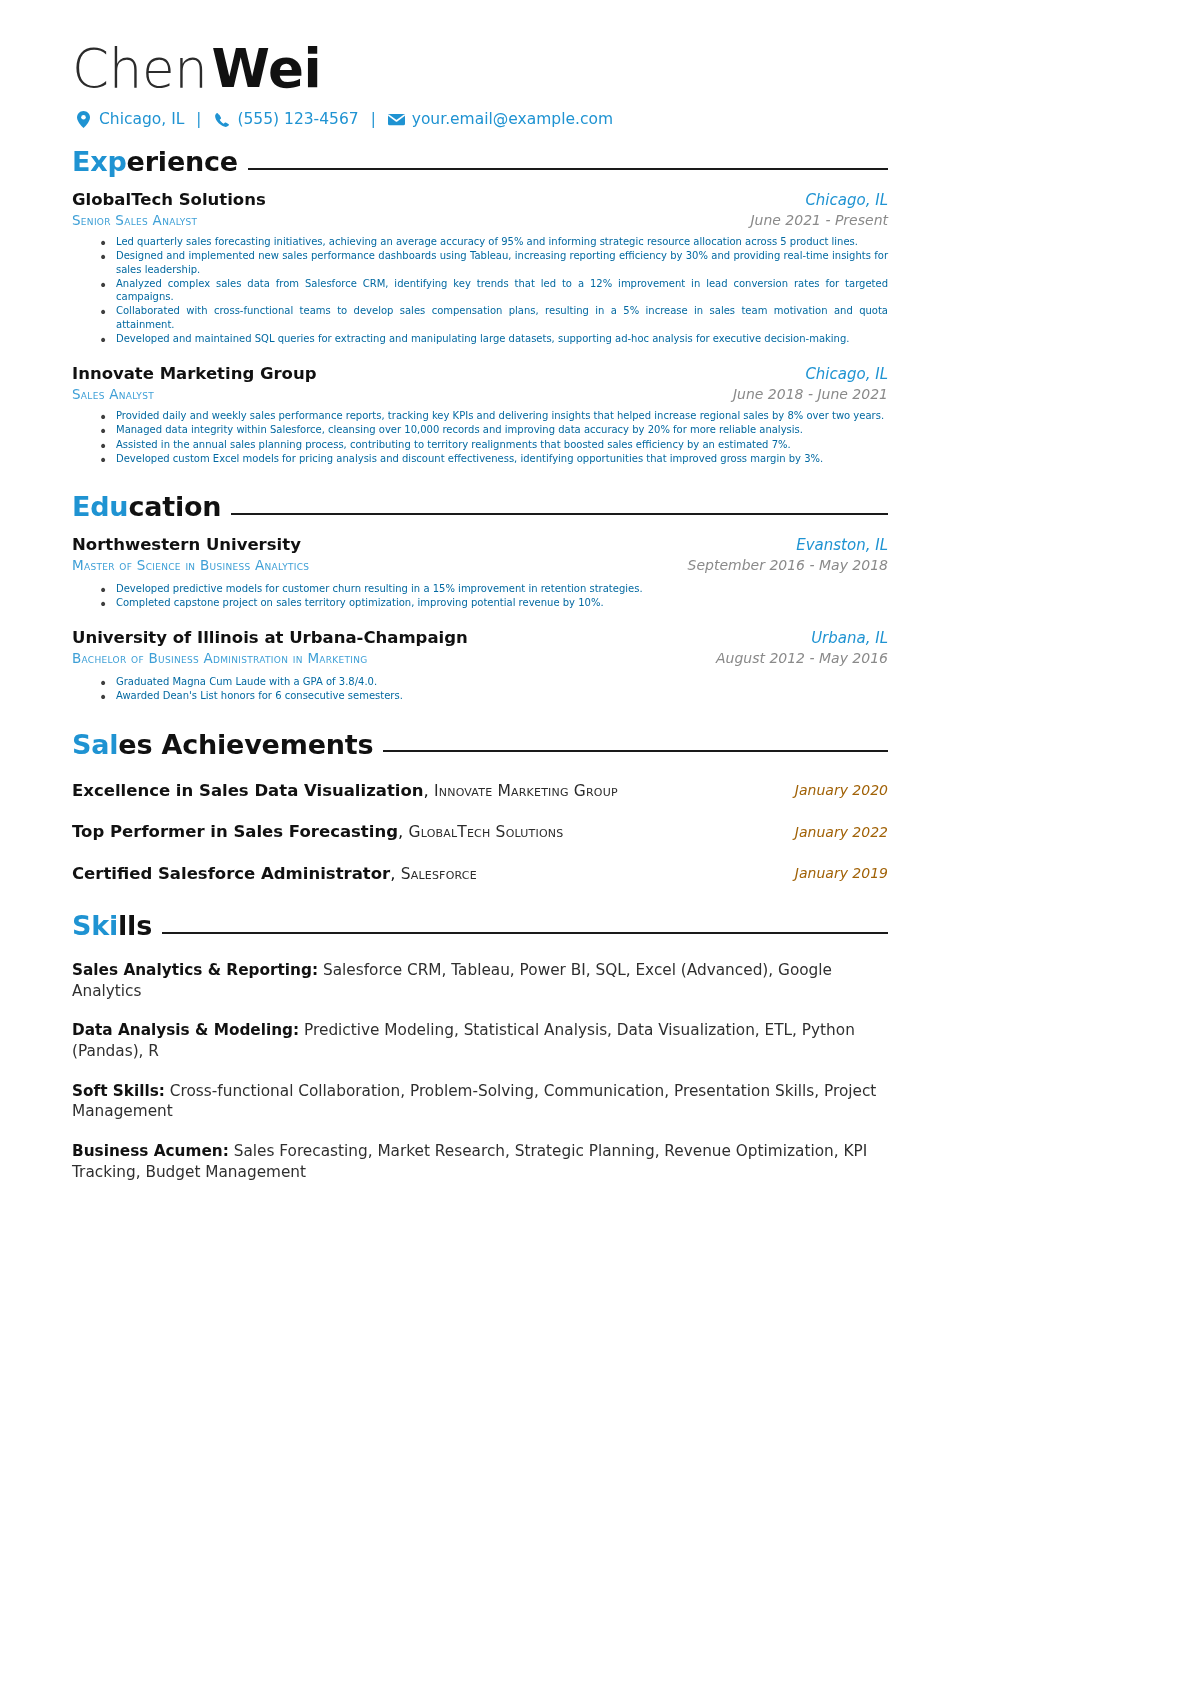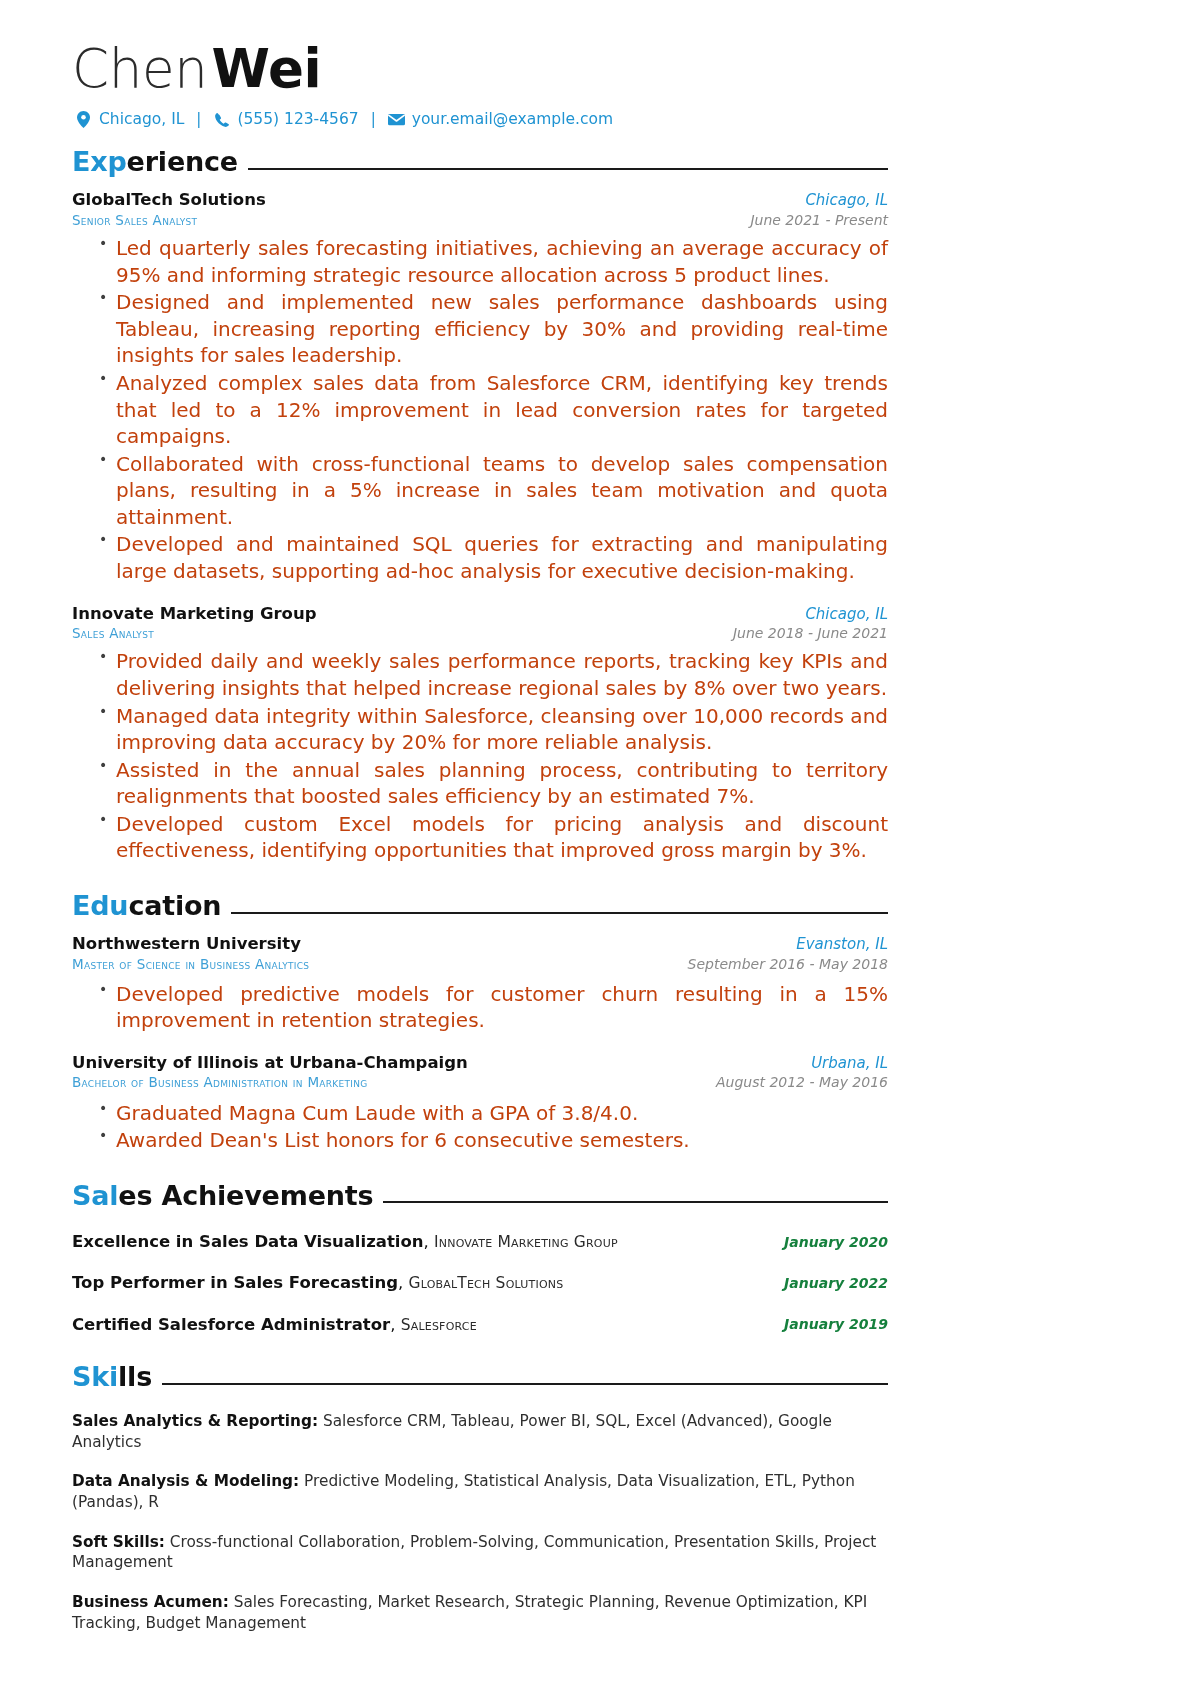--- a/index.html
+++ b/index.html
@@ -138,23 +138,23 @@
     text-align: right;
   }
 
   ul.bullets {
     margin: 6px 0 0 0;
     padding: 0 0 0 42px;
     list-style: none;
   }
   ul.bullets li {
     position: relative;
-    font-size: 20px;
+    font-size: 10px;
     line-height: 1.33;
-    color: #c2410c;
+    color: #0369a1;
     text-align: justify;
     hyphens: auto;
     -webkit-hyphens: auto;
     margin: 0 0 1px 0;
     padding-left: 2px;
   }
   ul.bullets li::before {
     content: "\2022";
     position: absolute;
     left: -15px;
@@ -181,23 +181,22 @@
     font-variant: small-caps;
     font-feature-settings: "smcp";
     font-weight: 400;
     color: #2b2b2b;
     letter-spacing: 0.2px;
     font-size: 15.5px;
   }
   .ach-date {
     font-size: 14px;
     font-style: italic;
-    color: #15803d;
-    white-space: nowrap;
-    font-weight: bold;
+    color: #a16207;
+    white-space: nowrap;
   }
 
   
   .skill-row {
     font-size: 15.3px;
     line-height: 1.35;
     color: #2f2f2f;
     margin-top: 19px;
   }
   .skill-row:first-of-type { margin-top: 14px; }
@@ -313,20 +312,21 @@
       <div class="entry-row">
         <div class="entry-org">Northwestern University</div>
         <div class="entry-loc">Evanston, IL</div>
       </div>
       <div class="entry-row">
         <div class="entry-role">Master of Science in Business Analytics</div>
         <div class="entry-date">September 2016 - May 2018</div>
       </div>
       <ul class="bullets">
         <li>Developed predictive models for customer churn resulting in a 15% improvement in retention strategies.</li>
+        <li>Completed capstone project on sales territory optimization, improving potential revenue by 10%.</li>
       </ul>
     </div>
 
     <div class="entry edu-entry" style="margin-top:18px;">
       <div class="entry-row">
         <div class="entry-org">University of Illinois at Urbana-Champaign</div>
         <div class="entry-loc">Urbana, IL</div>
       </div>
       <div class="entry-row">
         <div class="entry-role">Bachelor of Business Administration in Marketing</div>

